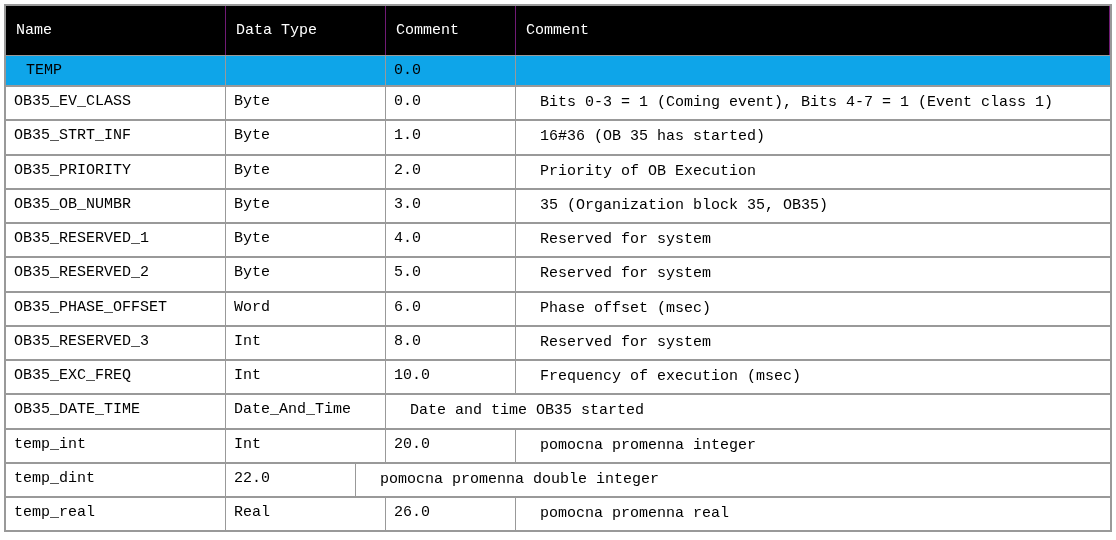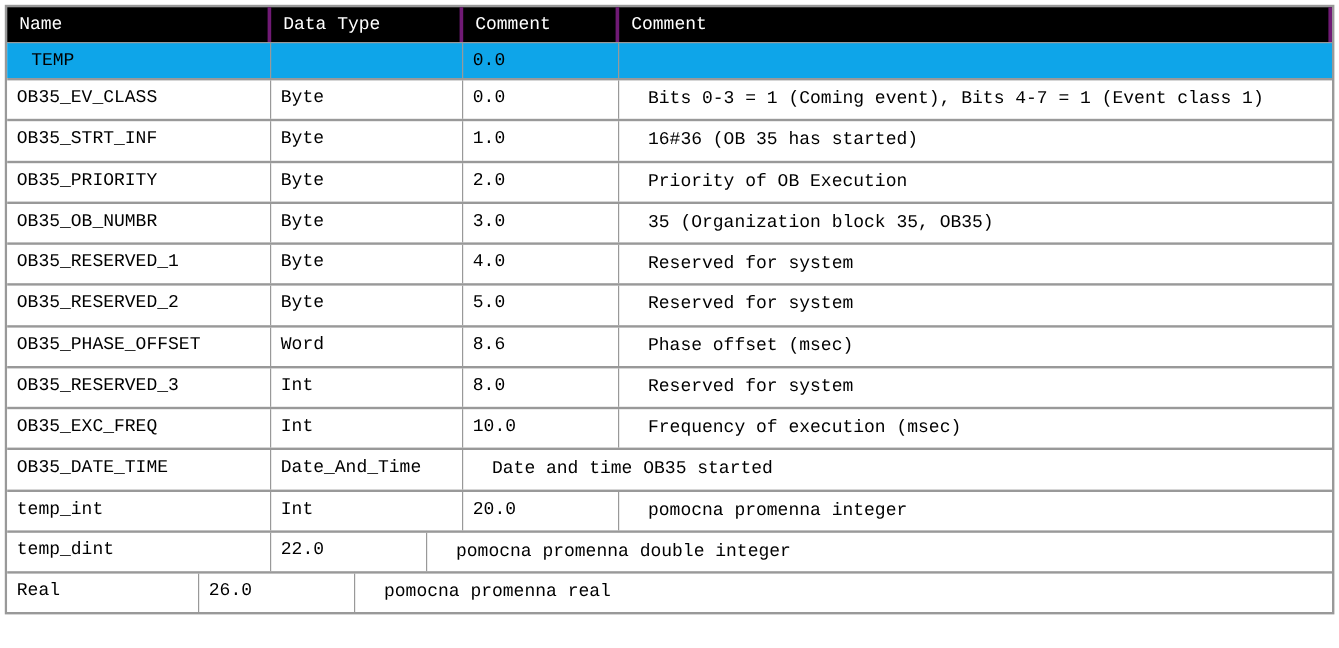--- a/index.html
+++ b/index.html
@@ -17,22 +17,22 @@
       width: 100%;
       border: 2px solid #999;
       border-collapse: collapse;
     }
     .header-row {
       display: flex;
       background: #000000;
       color: #ffffff;
     }
     .header-cell {
-      padding: 6px 10px;
-      border-right: 3px solid #701a75;
+      padding: 16px 10px;
+      border-right: 1px solid #701a75;
     }
     .col-name {
       width: 220px;
       flex-shrink: 0;
     }
     .col-type {
       width: 160px;
       flex-shrink: 0;
     }
     .col-addr {
@@ -123,21 +123,21 @@
       </div>
       <div class="data-row">
         <div class="cell col-name">OB35_RESERVED_2</div>
         <div class="cell col-type">Byte</div>
         <div class="cell col-addr">5.0</div>
         <div class="cell col-comment multiline">Reserved for system</div>
       </div>
       <div class="data-row">
         <div class="cell col-name">OB35_PHASE_OFFSET</div>
         <div class="cell col-type">Word</div>
-        <div class="cell col-addr">8.6</div>
+        <div class="cell col-addr">6.0</div>
         <div class="cell col-comment multiline">Phase offset (msec)</div>
       </div>
       <div class="data-row">
         <div class="cell col-name">OB35_RESERVED_3</div>
         <div class="cell col-type">Int</div>
         <div class="cell col-addr">8.0</div>
         <div class="cell col-comment multiline">Reserved for system</div>
       </div>
       <div class="data-row">
         <div class="cell col-name">OB35_EXC_FREQ</div>
@@ -155,19 +155,20 @@
         <div class="cell col-type">Int</div>
         <div class="cell col-addr">20.0</div>
         <div class="cell col-comment multiline">pomocna promenna integer</div>
       </div>
       <div class="data-row">
         <div class="cell col-name">temp_dint</div>
         <div class="cell col-addr">22.0</div>
         <div class="cell col-comment multiline">pomocna promenna double integer</div>
       </div>
       <div class="data-row">
+        <div class="cell col-name">temp_real</div>
         <div class="cell col-type">Real</div>
         <div class="cell col-addr">26.0</div>
         <div class="cell col-comment multiline">pomocna promenna real</div>
       </div>
     </div>
 
 </div>
 
 </body></html>

